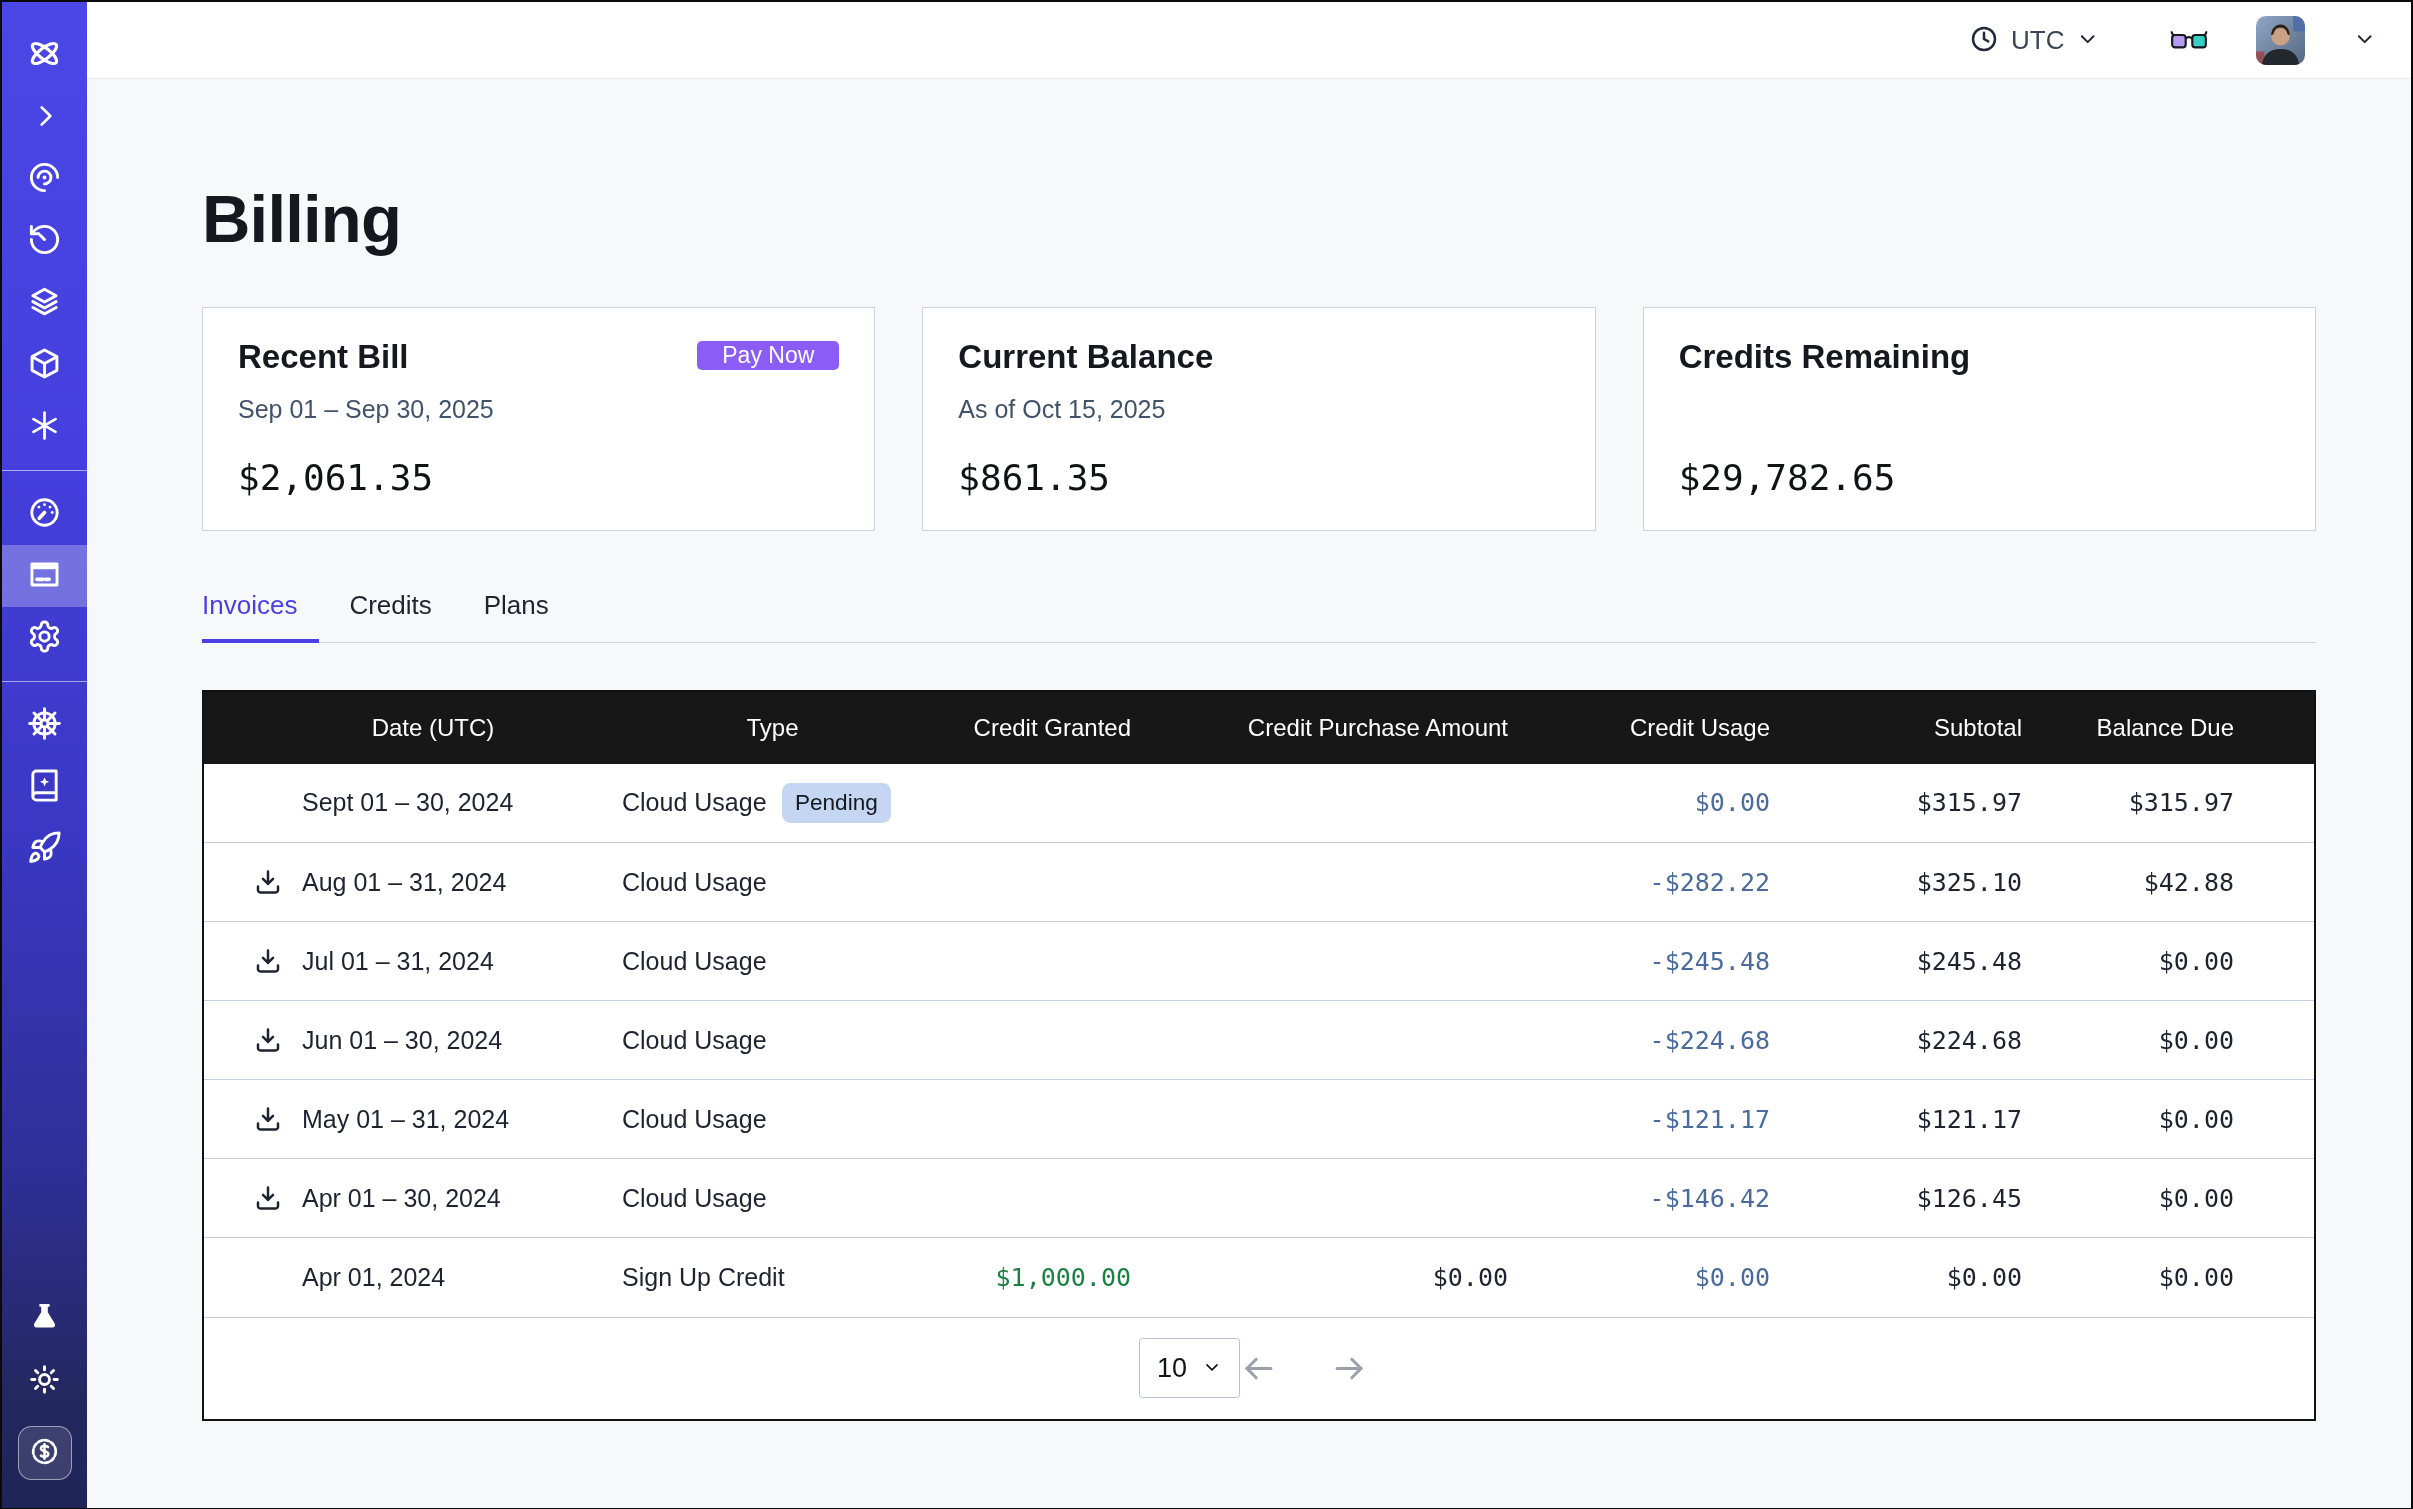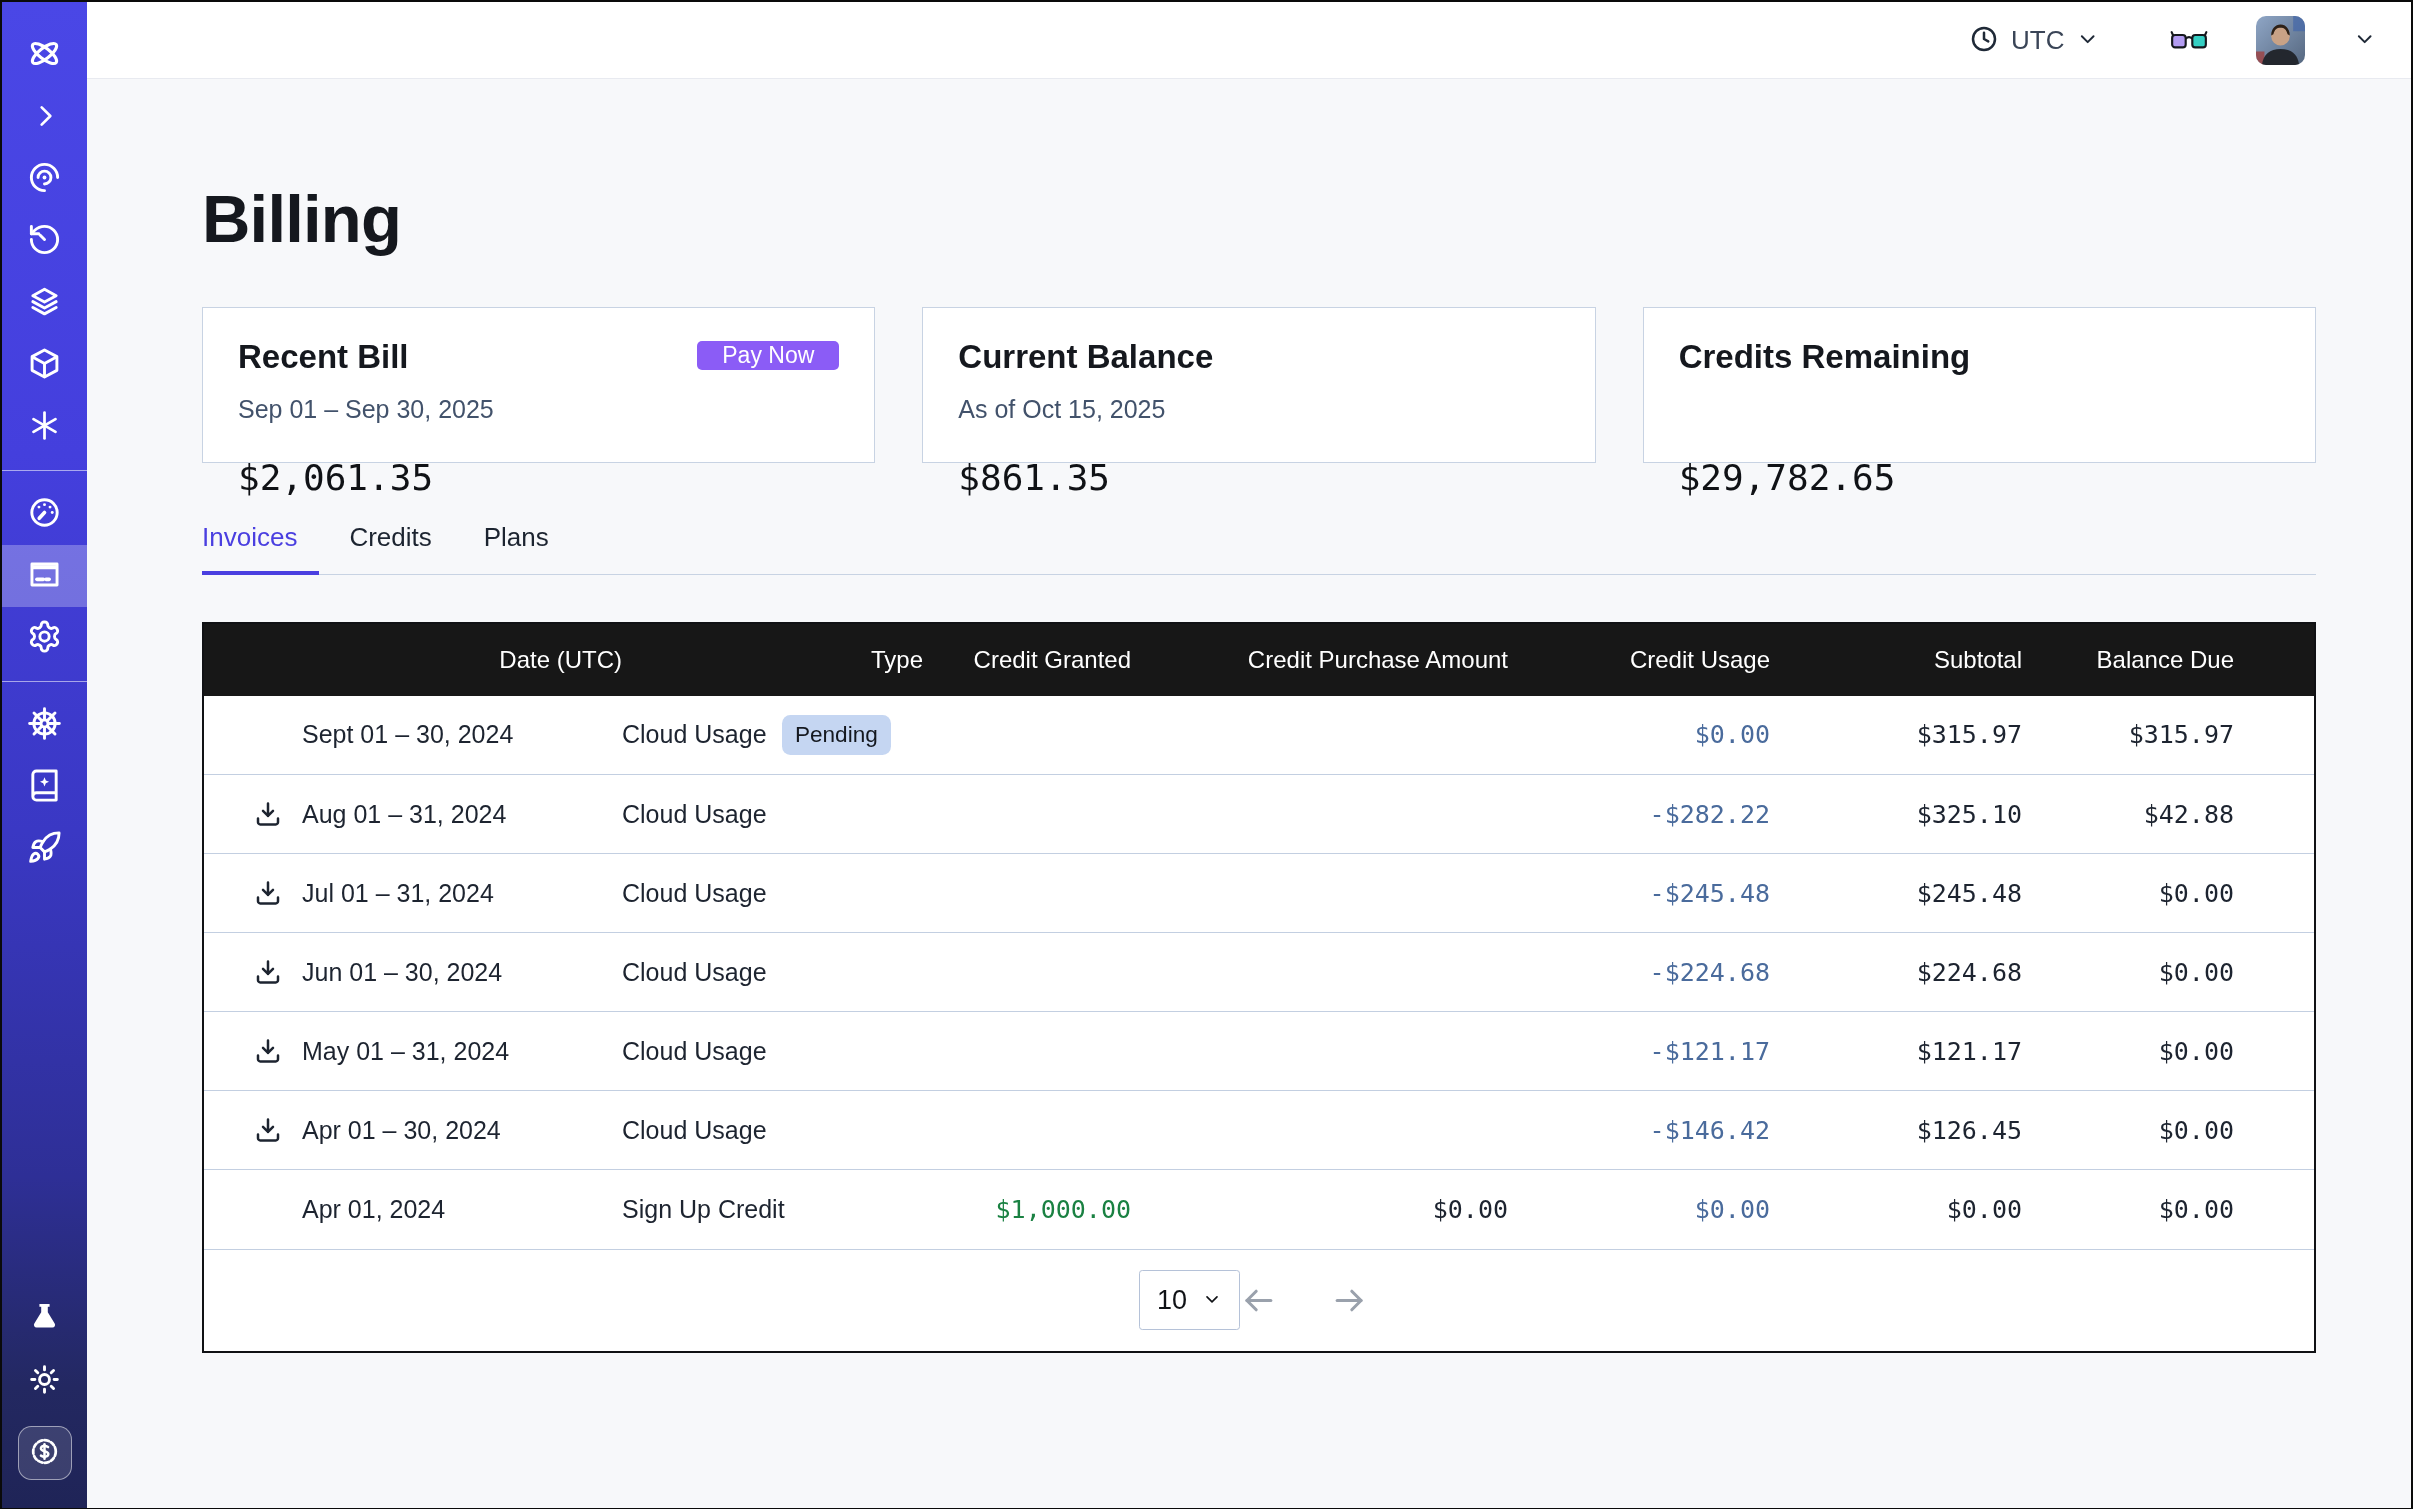--- a/index.html
+++ b/index.html
@@ -27,39 +27,39 @@
   .tz-label{ font-size:26px; color:#3a4557; }
   .glasses{ display:flex; cursor:pointer; }
   .avatar{ width:49px; height:49px; border-radius:10px; overflow:hidden; flex:none; cursor:pointer;}
   .caret{ display:flex; color:#1f2937; cursor:pointer;}
 
   
   .main{ position:absolute; left:85px; top:79px; right:0; bottom:0; padding:0 95px 0 115px; }
   h1{ margin-top:99px; font-size:67px; font-weight:600; color:#15181e; letter-spacing:-0.8px;}
 
   .cards{ display:flex; gap:47px; margin-top:50px; }
-  .card{ flex:1; background:#fff; border:1.7px solid #c8d3e3; height:156px; padding:30px 35px 0 35px; }
+  .card{ flex:1; background:#fff; border:1.7px solid #c8d3e3; height:224px; padding:30px 35px 0 35px; }
   .card-head{ display:flex; justify-content:space-between; align-items:flex-start; }
   .card-title{ font-size:33px; font-weight:600; color:#15181e; }
   .card-sub{ margin-top:19px; font-size:25px; color:#42526b; min-height:32px; }
   .pay-btn{ background:#8b5cf6; color:#fff; border:none; border-radius:5px; font-size:23px;
     font-family:"Liberation Sans",sans-serif; padding:1px 25px; cursor:pointer; margin-top:3.3px;}
   .card-amount{ margin-top:30px; font-family:"DejaVu Sans Mono",monospace; font-size:36px; color:#101216;}
 
   .tabs{ display:flex; margin-top:59px; border-bottom:1.7px solid #c8d3e3; }
   .tab{ font-size:26px; color:#1c2430; padding:0 22px 18.4px 0; margin-right:30px; cursor:pointer;
     border-bottom:4.2px solid transparent; margin-bottom:-1.7px;}
   .tab.active{ color:#4a3fe0; border-bottom-color:#4a3fe0; }
 
   
   .tablebox{ margin-top:47px; border:2.5px solid #101114; background:#fff; }
   table{ width:100%; border-collapse:collapse; table-layout:fixed; }
   thead th{ background:#171717; color:#fff; font-weight:400; font-size:24px; height:72px;
     text-align:right; padding:0; }
-  th.hl{ text-align:right; }
+  th.hl{ text-align:center; }
   th.h-date{ padding-left:40px; }
   th.h-last, td.last{ padding-right:80px; }
   tbody td{ height:79px; border-top:1.7px solid #c3cfe1; font-size:25px; color:#1d2430; }
   tbody tr:first-child td{ border-top:none; }
   .dcell{ display:flex; align-items:center; padding-left:49px; }
   .dl{ width:49px; flex:none; display:flex; align-items:center; color:#1d2430; cursor:pointer;}
   .num{ font-family:"DejaVu Sans Mono",monospace; text-align:right; }
   .usage{ color:#4a6b9c; }
   .green{ color:#1a8142; }
   .badge{ display:inline-block; background:#c5d6f2; color:#14181f; font-size:22.6px; line-height:1;

